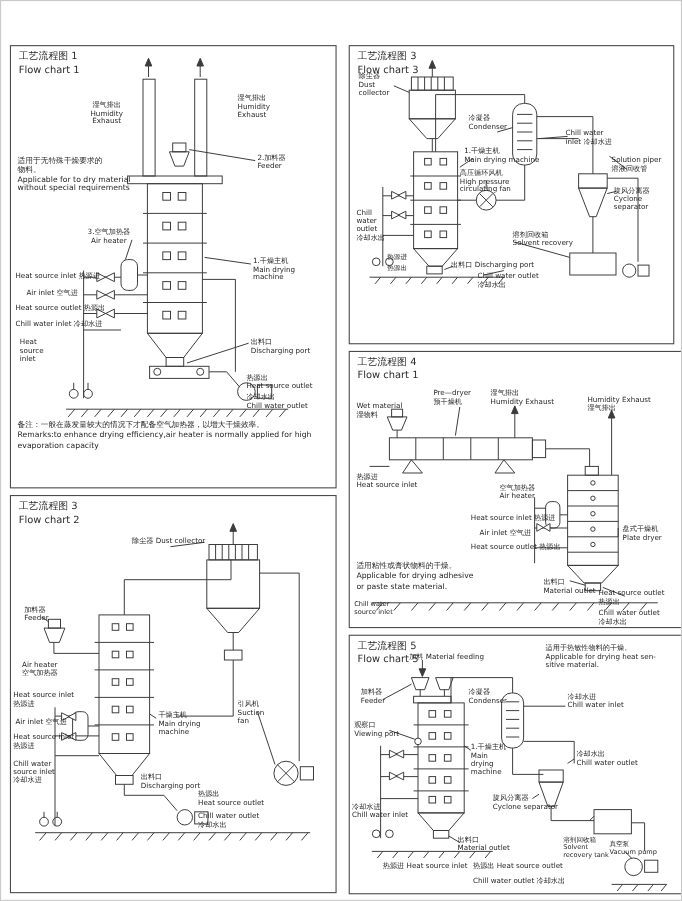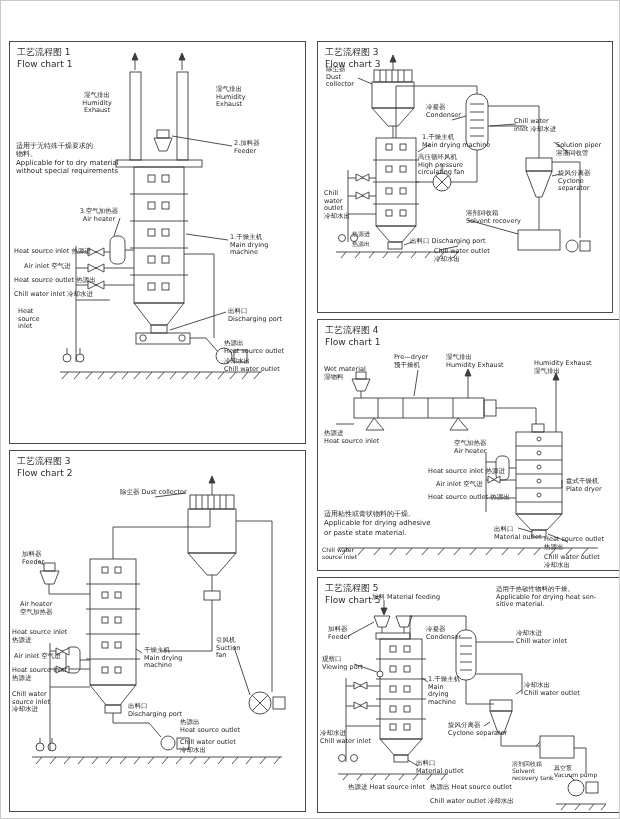--- a/index.html
+++ b/index.html
@@ -105,20 +105,23 @@
     <div class="lbl" style="left:4px;top:249px">Chill water inlet  冷却水进</div>
     <div class="lbl" style="left:8px;top:266px">Heat
 source
 inlet</div>
     <div class="lbl" style="left:218px;top:266px">出料口
 Discharging port</div>
     <div class="lbl" style="left:214px;top:298px">热源出
 Heat source outlet</div>
     <div class="lbl" style="left:214px;top:316px">冷却水出
 Chill water outlet</div>
+    <div class="desc" style="left:6px;top:340px;width:284px">备注：一般在蒸发量较大的情况下才配备空气加热器，以增大干燥效率。
+Remarks:to enhance drying efficiency,air heater is normally applied for high
+evaporation capacity</div>
   </div>
 
   <div class="panel" style="left:8px;top:449px;width:297px;height:362px">
     <div class="ptitle">
       <div>工艺流程图 3</div>
       <div>Flow chart 2</div>
     </div>
     <svg class="diag" width="297" height="362">
       <g fill="none" stroke="#3c3c3c" stroke-width="0.9">
         <g>

